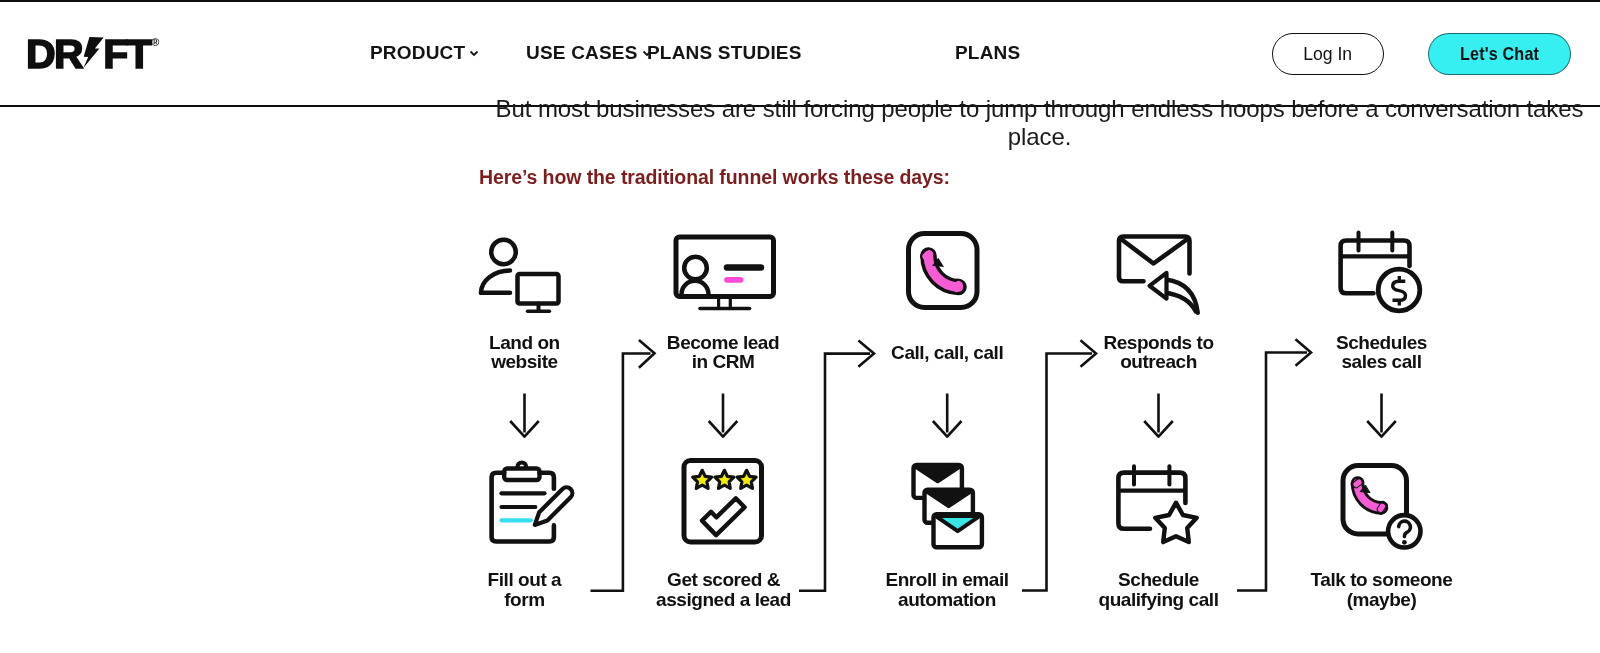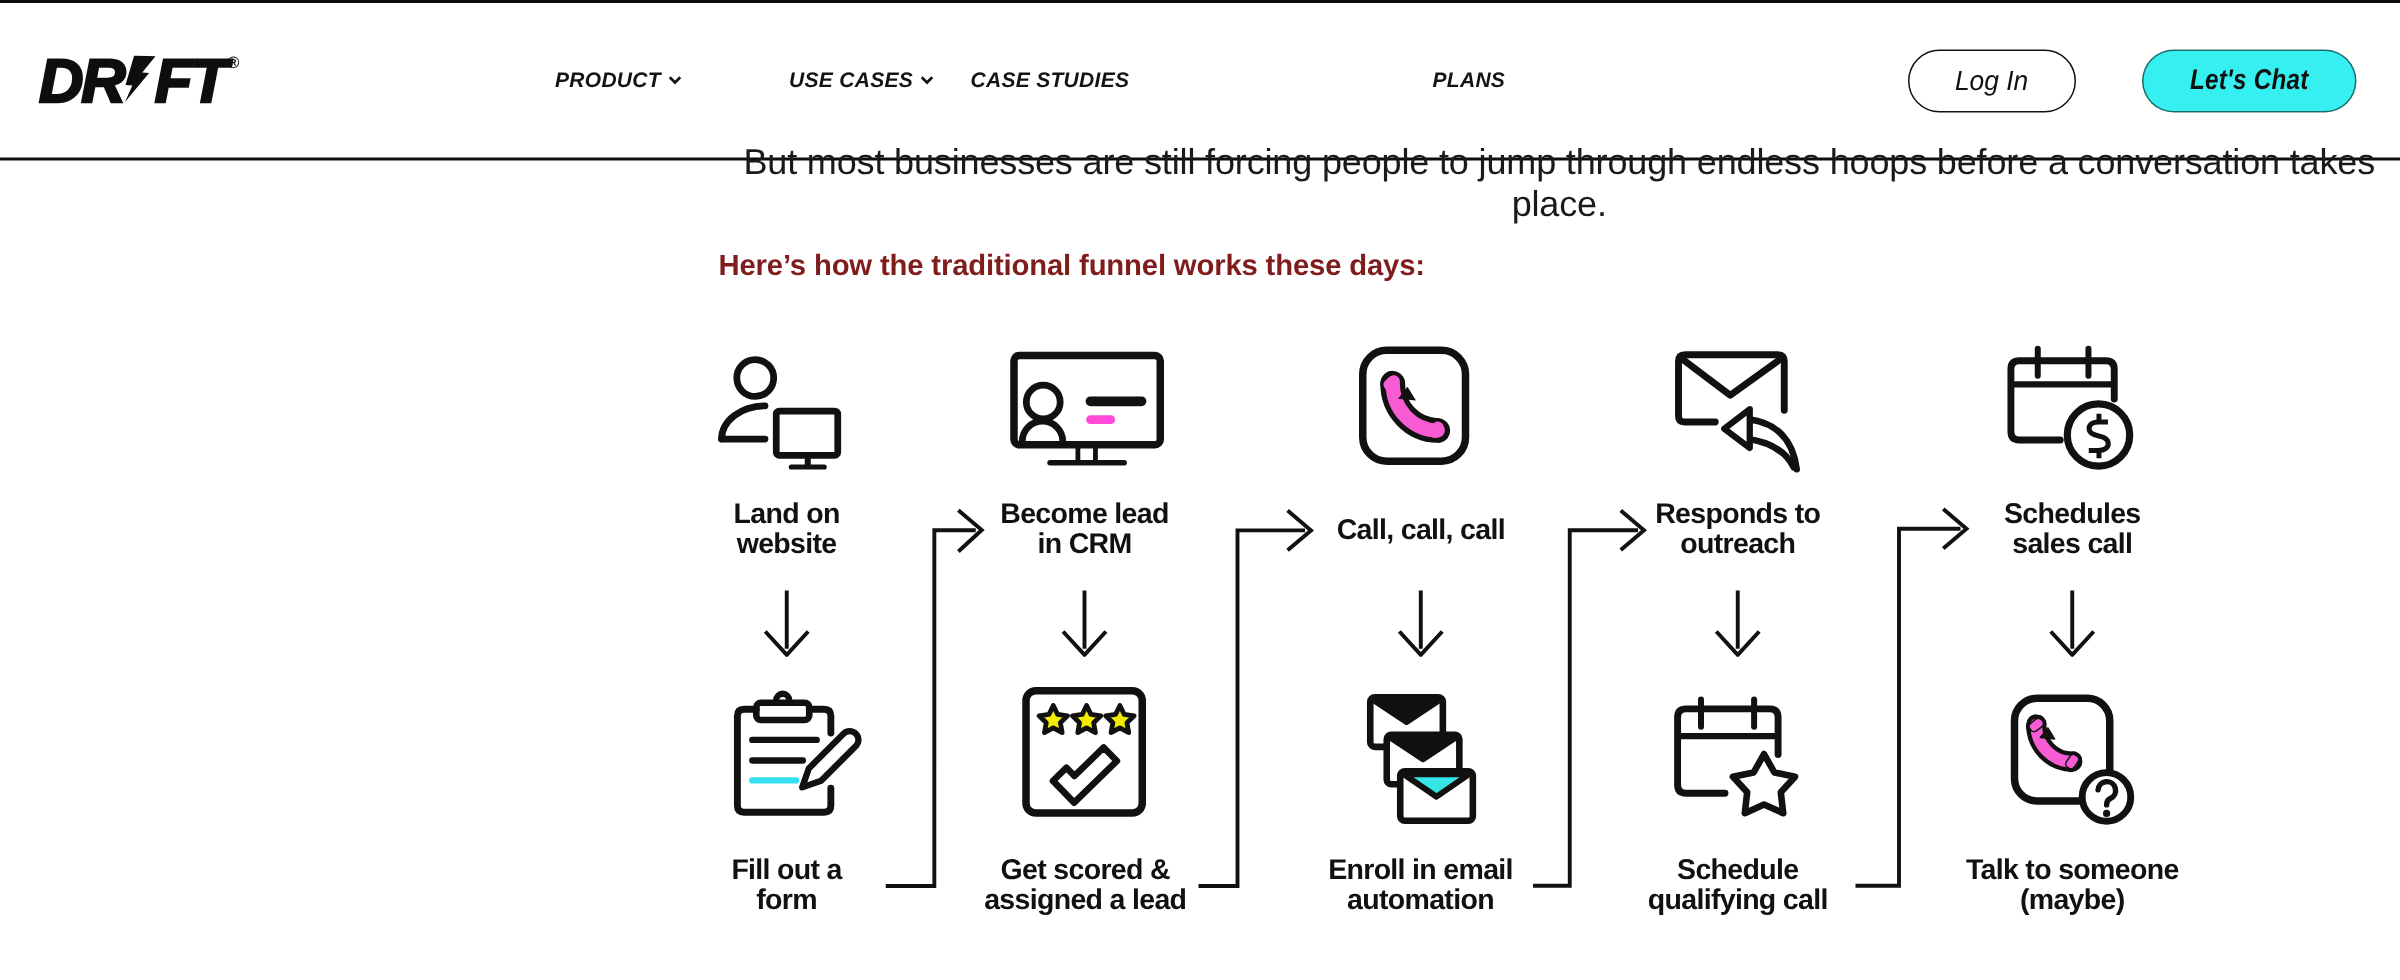--- a/index.html
+++ b/index.html
@@ -1,22 +1,22 @@
 <!DOCTYPE html>
 <html><head>
 <meta charset="utf-8">
 <style>
 html,body{margin:0;padding:0;}
 body{width:1600px;height:653px;background:#fff;font-family:"Liberation Sans",sans-serif;color:#111;position:relative;overflow:hidden;}
-#header{position:absolute;left:0;top:0;width:1600px;height:103px;border-top:2px solid #0e0e0e;border-bottom:2px solid #0e0e0e;background:#fff;font-style:italic;}
+#header{position:absolute;left:0;top:0;width:1600px;height:103px;border-top:2px solid #0e0e0e;border-bottom:2px solid #0e0e0e;background:#fff;}
 #logo{position:absolute;left:26px;top:33px;height:38px;display:flex;align-items:flex-start;}
 #logo .t{font-weight:bold;font-size:41px;line-height:38px;letter-spacing:-1.5px;-webkit-text-stroke:1.7px #0e0e0e;color:#0e0e0e;}
 #logo svg{margin:2px -1px 0 1px;}
 #logo .reg{font-size:11px;font-weight:bold;margin-top:1px;margin-left:1px;}
-.nav{position:absolute;top:-1px;height:103px;display:flex;align-items:center;font-weight:bold;font-size:14px;letter-spacing:0.2px;color:#141414;white-space:nowrap;}
+.nav{position:absolute;top:-1px;height:103px;display:flex;align-items:center;font-weight:bold;font-size:19px;letter-spacing:0.2px;color:#141414;white-space:nowrap;}
 .nav svg{margin-left:4px;margin-top:2px;}
 .btn{position:absolute;top:31px;height:42px;border-radius:21px;display:flex;align-items:center;justify-content:center;box-sizing:border-box;white-space:nowrap;}
 #login{left:1272px;width:112px;border:1.5px solid #111;font-size:18px;background:#fff;}
 #chat{left:1428px;width:143px;background:#36EFF0;font-weight:bold;font-size:19px;border:1px solid rgba(0,0,0,0.55);}
 #para{position:absolute;left:479px;top:95px;font-size:24px;color:#1a1a1a;letter-spacing:-0.1px;text-align:center;}
 #head2{position:absolute;left:479px;top:166px;font-size:19.5px;font-weight:bold;color:#7f1d1d;letter-spacing:-0.1px;}
 </style>
 </head>
 <body>
 <div id="header">
@@ -27,21 +27,21 @@
       </svg>
     <span class="t">FT</span>
     <span class="reg">®</span>
   </div>
   <div class="nav" style="left:370px;">PRODUCT <svg width="10" height="7" viewBox="0 0 10 7">
         <path d="M1.5 1.5 L5 5 L8.5 1.5" fill="none" stroke="#141414" stroke-width="1.8"></path>
       </svg></div>
   <div class="nav" style="left:526px;">USE CASES <svg width="10" height="7" viewBox="0 0 10 7">
         <path d="M1.5 1.5 L5 5 L8.5 1.5" fill="none" stroke="#141414" stroke-width="1.8"></path>
       </svg></div>
-  <div class="nav" style="left:647px;">CASE STUDIES</div>
+  <div class="nav" style="left:647px;">PLANS STUDIES</div>
   <div class="nav" style="left:955px;">PLANS</div>
   <div class="btn" id="chat">
       <span style="display:inline-block;transform:scaleX(0.85);letter-spacing:0.2px;">Let's Chat</span>
     </div>
   <div class="btn" id="login">
       <span style="display:inline-block;transform:scaleX(0.95);font-size:18.5px;">Log In</span>
     </div>
 </div>
 <div id="para">But most businesses are still forcing people to jump through endless hoops before a conversation takes place.</div>
 <div id="head2">Here’s how the traditional funnel works these days:</div>

